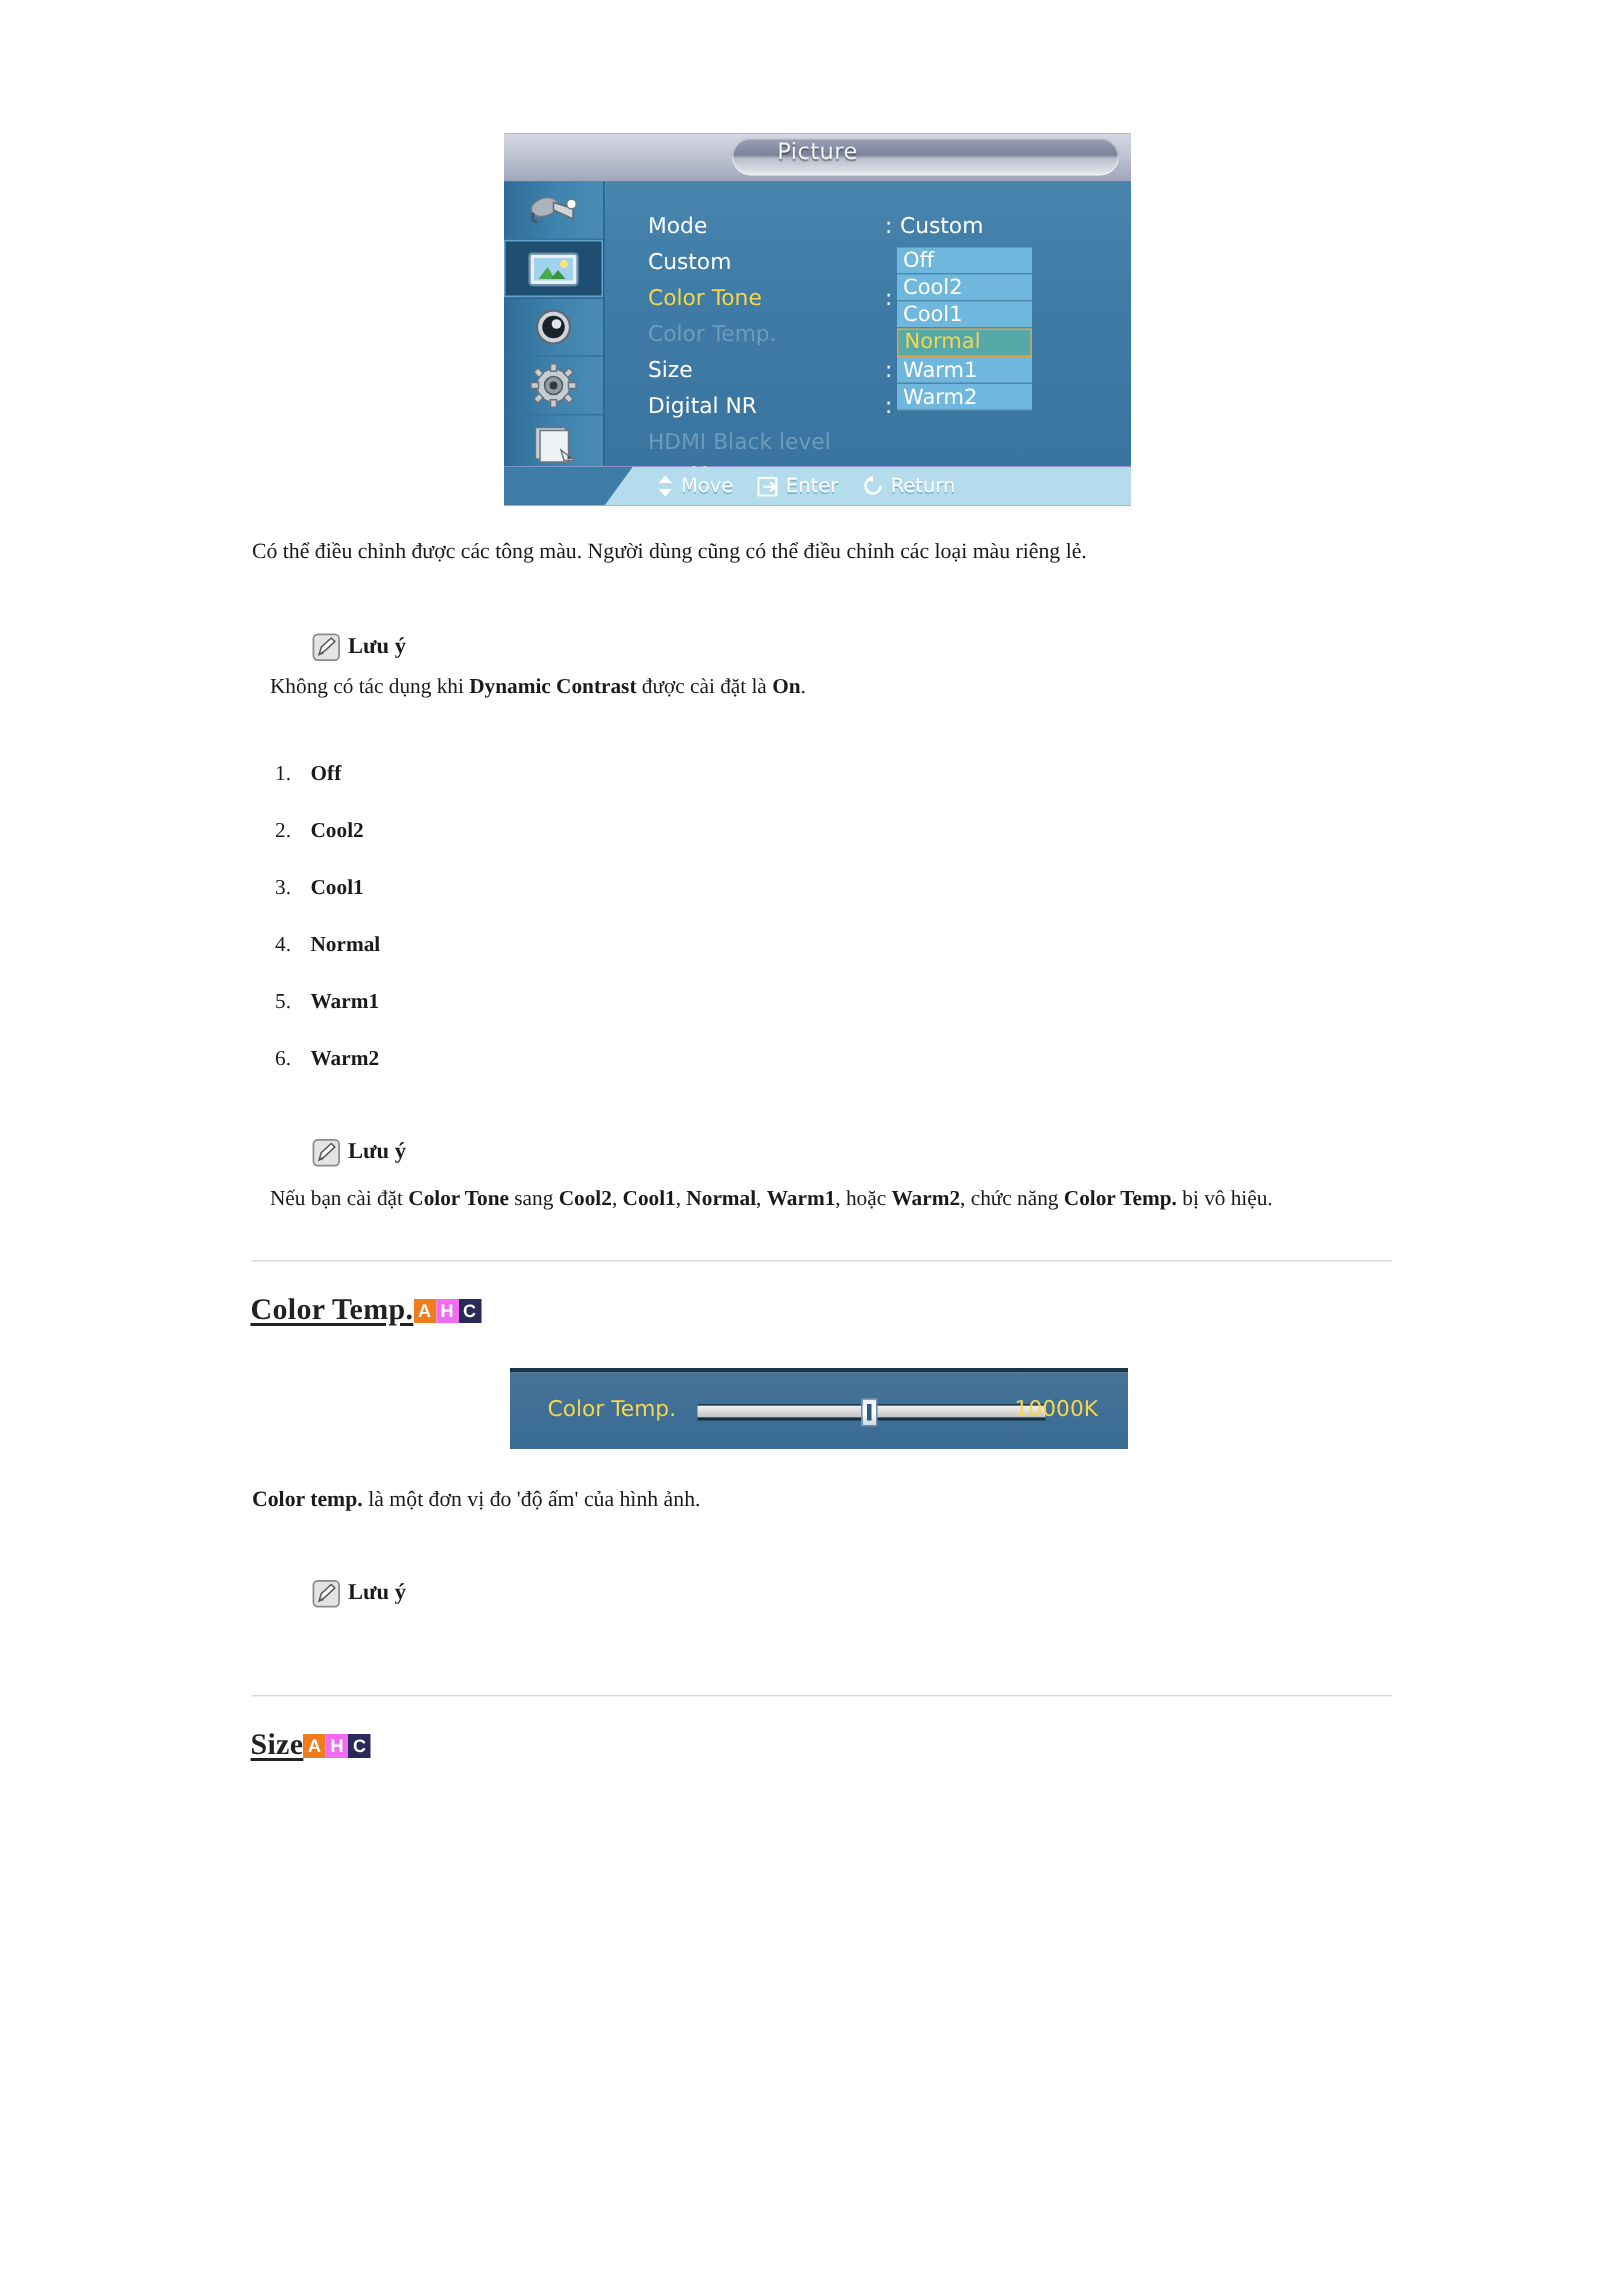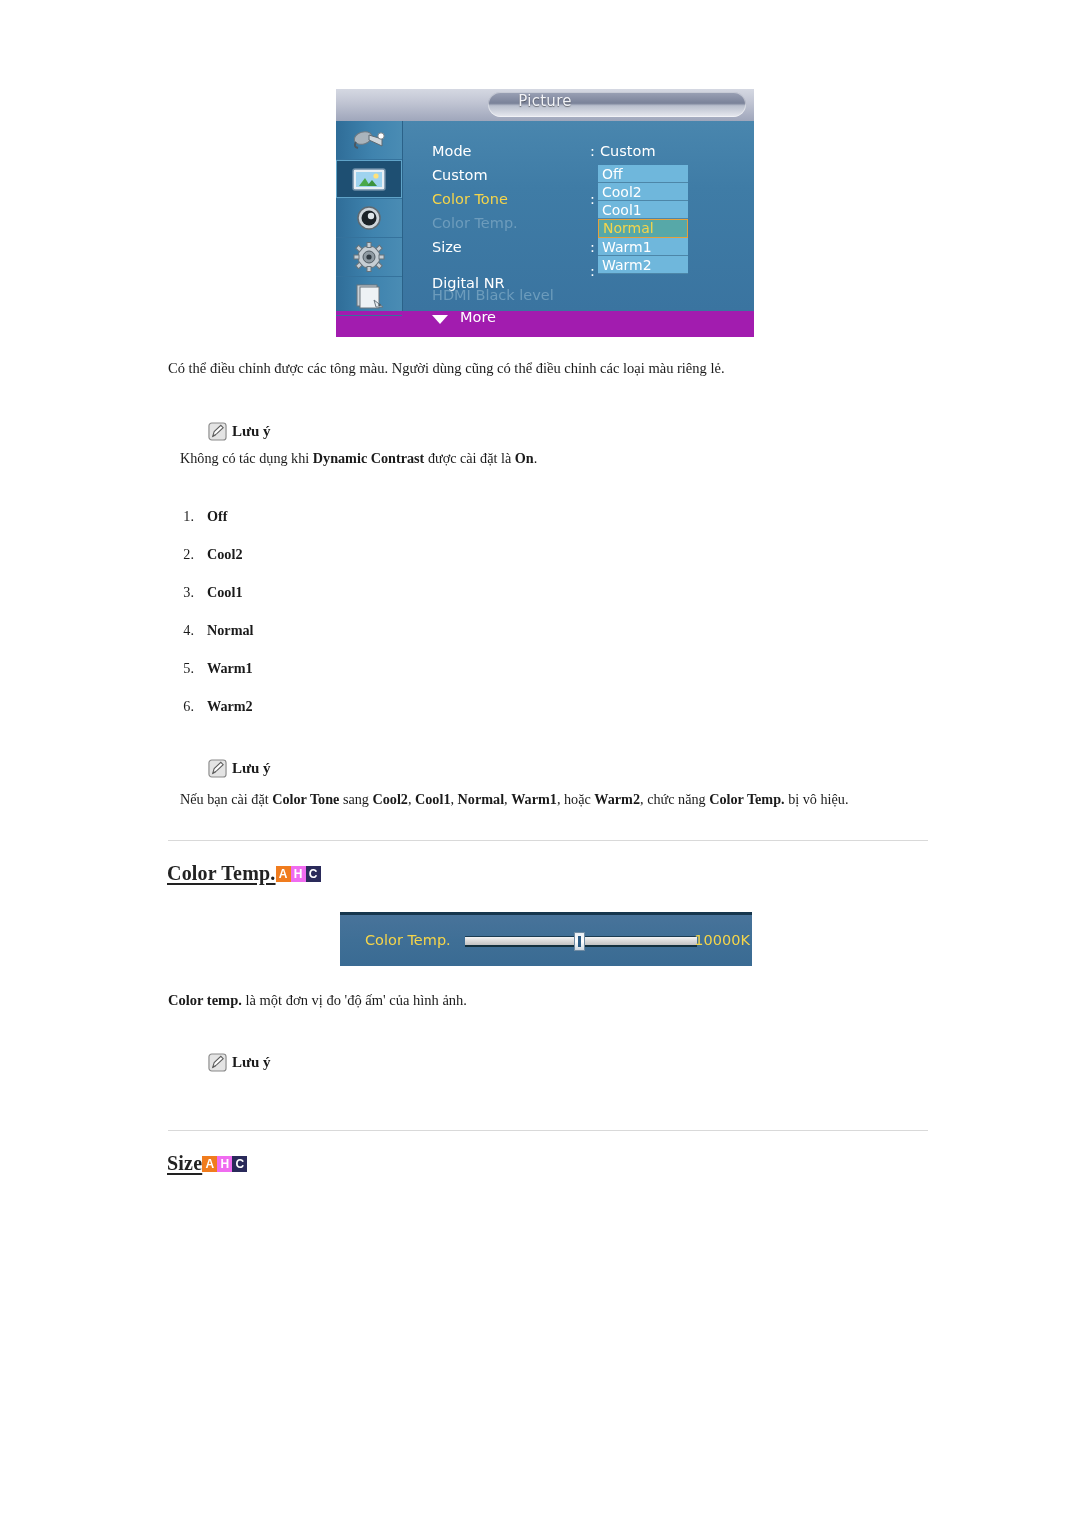--- a/index.html
+++ b/index.html
@@ -227,21 +227,21 @@
   }
   .slider-handle::after {
     content: "";
     position: absolute;
     left: 3px; top: 3px;
     width: 3px; height: 11px;
     background: #2a5b85;
   }
   .slider-value {
     position: absolute;
-    right: 2px;
+    right: 20px;
     top: 17px;
     font-size: 14.5px;
     color: #f5d54a;
   }
 
   
   .para {
     position: absolute;
     font-size: 14.5px;
     line-height: 1.45;
@@ -411,39 +411,63 @@
         <div class="osd-row" style="top:44px;">Custom</div>
 
         <div class="osd-row active" style="top:68px;">Color Tone</div>
         <div class="osd-colon" style="top:68px;">:</div>
 
         <div class="osd-row dim" style="top:92px;">Color Temp.</div>
 
         <div class="osd-row" style="top:116px;">Size</div>
         <div class="osd-colon" style="top:116px;">:</div>
 
-        <div class="osd-row" style="top:152px;">Digital NR</div>
+        <div class="osd-row" style="top:140px;">Digital NR</div>
         <div class="osd-colon" style="top:140px;">:</div>
 
         <div class="osd-row dim" style="top:164px;">HDMI Black level</div>
 
         <div class="osd-more-arrow" style="top:194px;"></div>
         <div class="osd-row" style="top:186px; left:58px;">More</div>
 
         <div class="osd-dropdown">
           <div class="osd-dd-item">Off</div>
           <div class="osd-dd-item">Cool2</div>
           <div class="osd-dd-item">Cool1</div>
           <div class="osd-dd-item highlight">Normal</div>
           <div class="osd-dd-item">Warm1</div>
           <div class="osd-dd-item">Warm2</div>
         </div>
       </div>
     </div>
 
+    <div class="osd-bottombar">
+      <div class="notch"></div>
+      <div class="osd-hint">
+        <svg width="11" height="14" viewBox="0 0 11 14">
+          <path d="M5.5 0 L10 5 L1 5 Z" fill="#ffffff"></path>
+          <path d="M5.5 14 L1 9 L10 9 Z" fill="#ffffff"></path>
+        </svg>
+        <span>Move</span>
+      </div>
+      <div class="osd-hint">
+        <svg width="14" height="13" viewBox="0 0 14 13">
+          <rect x="0.5" y="0.5" width="12" height="12" fill="none" stroke="#ffffff" stroke-width="1.5"></rect>
+          <path d="M4 6.5 L11 6.5 M8.5 3.5 L12 6.5 L8.5 9.5" fill="none" stroke="#ffffff" stroke-width="1.5"></path>
+        </svg>
+        <span>Enter</span>
+      </div>
+      <div class="osd-hint">
+        <svg width="14" height="14" viewBox="0 0 14 14">
+          <path d="M12 7 A5 5 0 1 1 7 2" fill="none" stroke="#ffffff" stroke-width="1.7"></path>
+          <path d="M7 0 L7 4.5 L3 2.2 Z" fill="#ffffff"></path>
+        </svg>
+        <span>Return</span>
+      </div>
+    </div>
   </div>
 
   <div class="para" style="left:168px; top:358px;">Có thể điều chỉnh được các tông màu. Người dùng cũng có thể điều chỉnh các loại màu riêng lẻ.</div>
 
   <div class="note-head" style="left:184px; top:422px;">
     <svg class="note-icon" viewBox="0 0 20 20">
       <rect x="1" y="1" width="18" height="18" rx="3" fill="#e4e4e4" stroke="#8a8a8a" stroke-width="1.2"></rect>
       <path d="M5 15 L6.5 10 L13.5 3.5 L16 6 L9 12.5 Z" fill="#ffffff" stroke="#5a5a5a" stroke-width="1.1"></path>
       <path d="M5 15 L8 14" stroke="#5a5a5a" stroke-width="1"></path>
     </svg>

